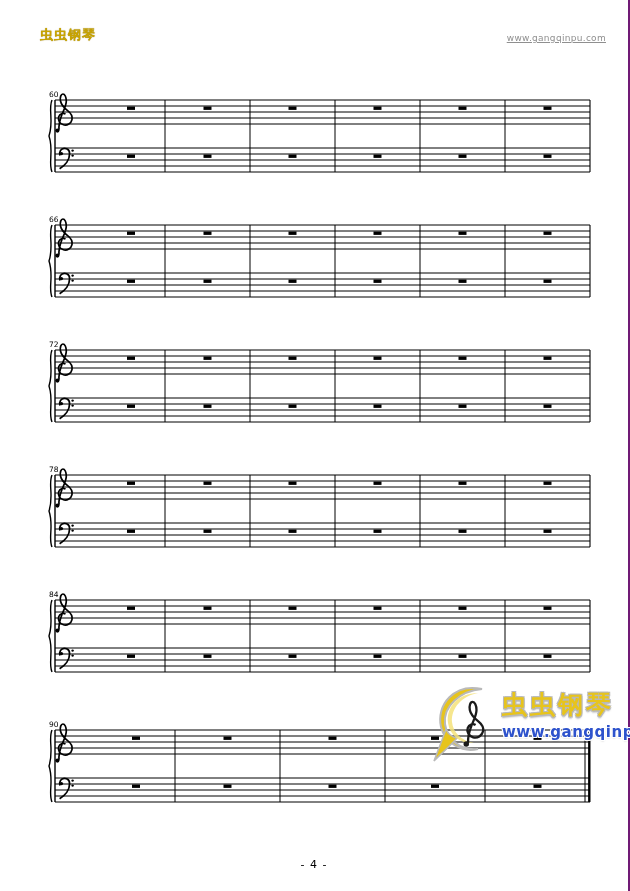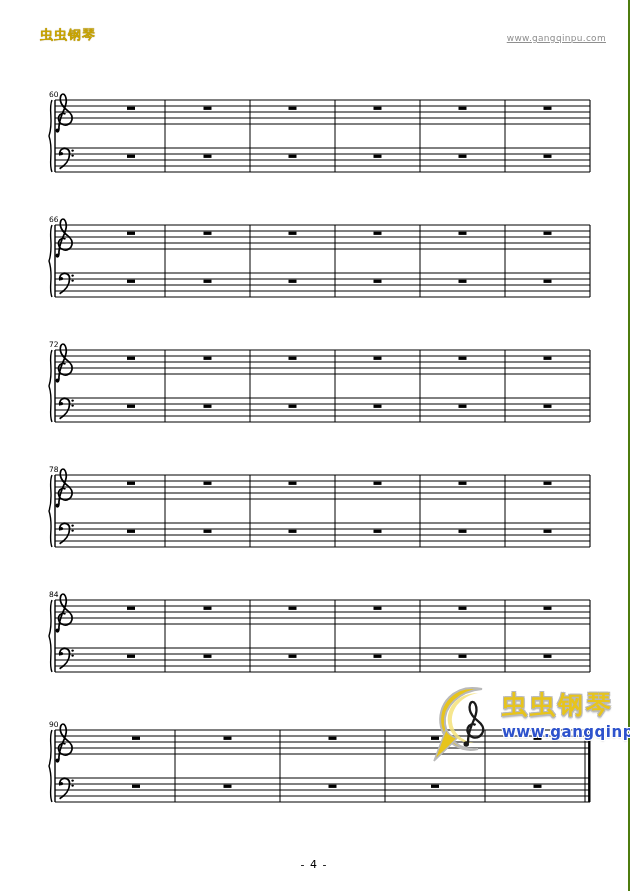--- a/index.html
+++ b/index.html
@@ -6,21 +6,21 @@
   body{
     width:630px;height:891px;
     background:#ffffff;
     font-family:"DejaVu Sans",sans-serif;
     position:relative;
     overflow:hidden;
   }
   .page{
     position:absolute;left:0;top:0;width:628px;height:891px;
     background:#ffffff;
-    border-right:2px solid #4d7c0f;
+    border-right:2px solid #701a75;
   }
   .header-logo{
     position:absolute;left:40px;top:26px;
     font-size:13px;font-weight:bold;letter-spacing:1px;
     color:#c9a400;
     text-shadow:0 0 1px #8a7100;
   }
   .header-url{
     position:absolute;right:22px;top:33px;
     font-size:9px;color:#8f8f8f;

